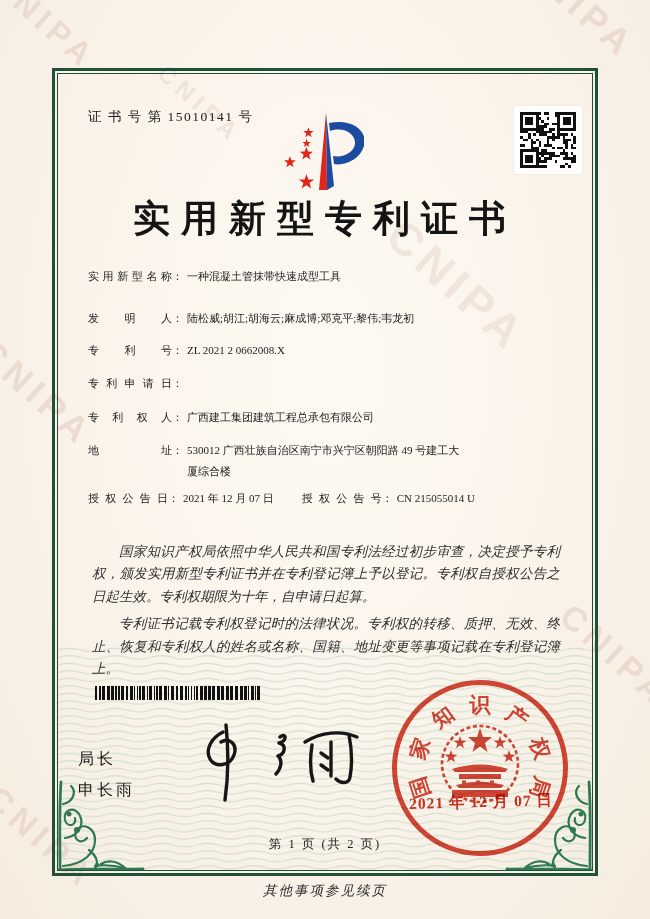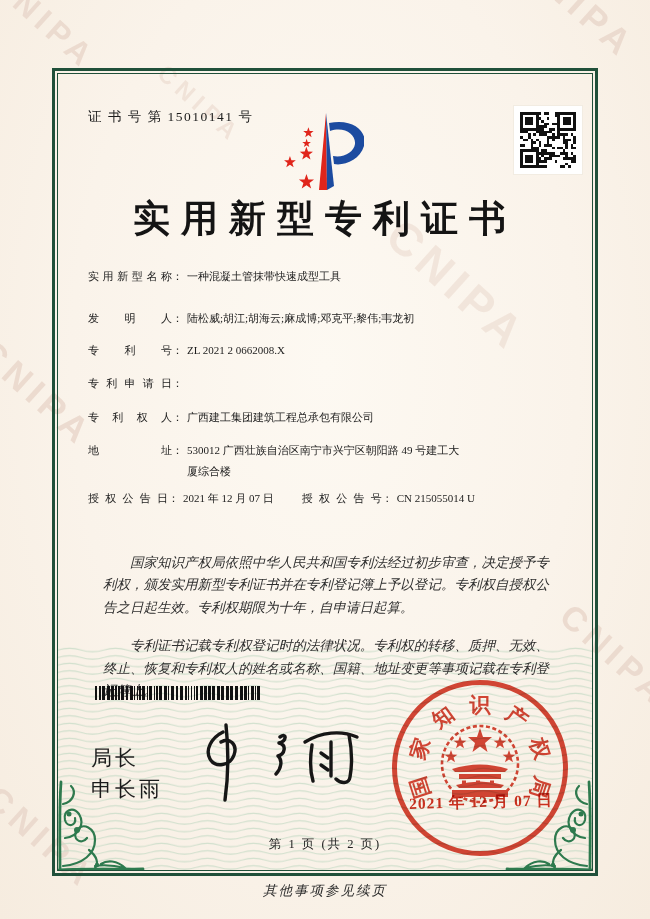--- a/index.html
+++ b/index.html
@@ -37,27 +37,27 @@
   .colon{flex:none; width:15px;}
   .val{flex:1;}
   .mb-a{margin-bottom:21px}.mb-b{margin-bottom:11px}.mb-c{margin-bottom:12px}
   .mb-d{margin-bottom:13px}.mb-e{margin-bottom:12px}.mb-f{margin-bottom:6px}
   .pair{display:flex;}
   .pair + .pair{margin-left:28px;}
   .pair .lbl{width:80px;}
   
   .paras{position:absolute; left:87px; width:478px; top:536px; font-size:13.5px; line-height:22.4px;
       text-align:justify; font-style:italic; color:#2e2e2e;}
-  .paras p{margin:16px; text-indent:2em;}
+  .paras p{margin:5px; text-indent:2em;}
   
   .barcode{position:absolute; left:95px; top:686px; height:14px; font-size:0; white-space:nowrap;}
   .barcode i{display:inline-block; height:14px; background:#111;}
   .barcode s{display:inline-block; height:14px;}
   
-  .gov{position:absolute; left:91px; top:743px; font-size:21px; line-height:31px; letter-spacing:3px; color:#1b1b1b;}
+  .gov{position:absolute; left:78px; top:743px; font-size:16px; line-height:31px; letter-spacing:3px; color:#1b1b1b;}
   .signature{position:absolute; left:183px; top:722px; width:185px; height:84px;}
   
   .seal{position:absolute; left:392px; top:680px; width:176px; height:176px; mix-blend-mode:multiply; opacity:.93;}
   .seal-ring{position:absolute; inset:0; border:5px solid #d23a28; border-radius:50%;}
   .seal .ch{position:absolute; left:50%; top:50%; color:#d23a28; font-size:21px; font-weight:bold;
       transform-origin:center; }
   .seal .ch:nth-of-type(1){transform:translate(-50%,-50%) rotate(-108deg) translateY(-63px);}
   .seal .ch:nth-of-type(2){transform:translate(-50%,-50%) rotate(-72deg)  translateY(-63px);}
   .seal .ch:nth-of-type(3){transform:translate(-50%,-50%) rotate(-36deg)  translateY(-63px);}
   .seal .ch:nth-of-type(4){transform:translate(-50%,-50%) rotate(0deg)    translateY(-63px);}

